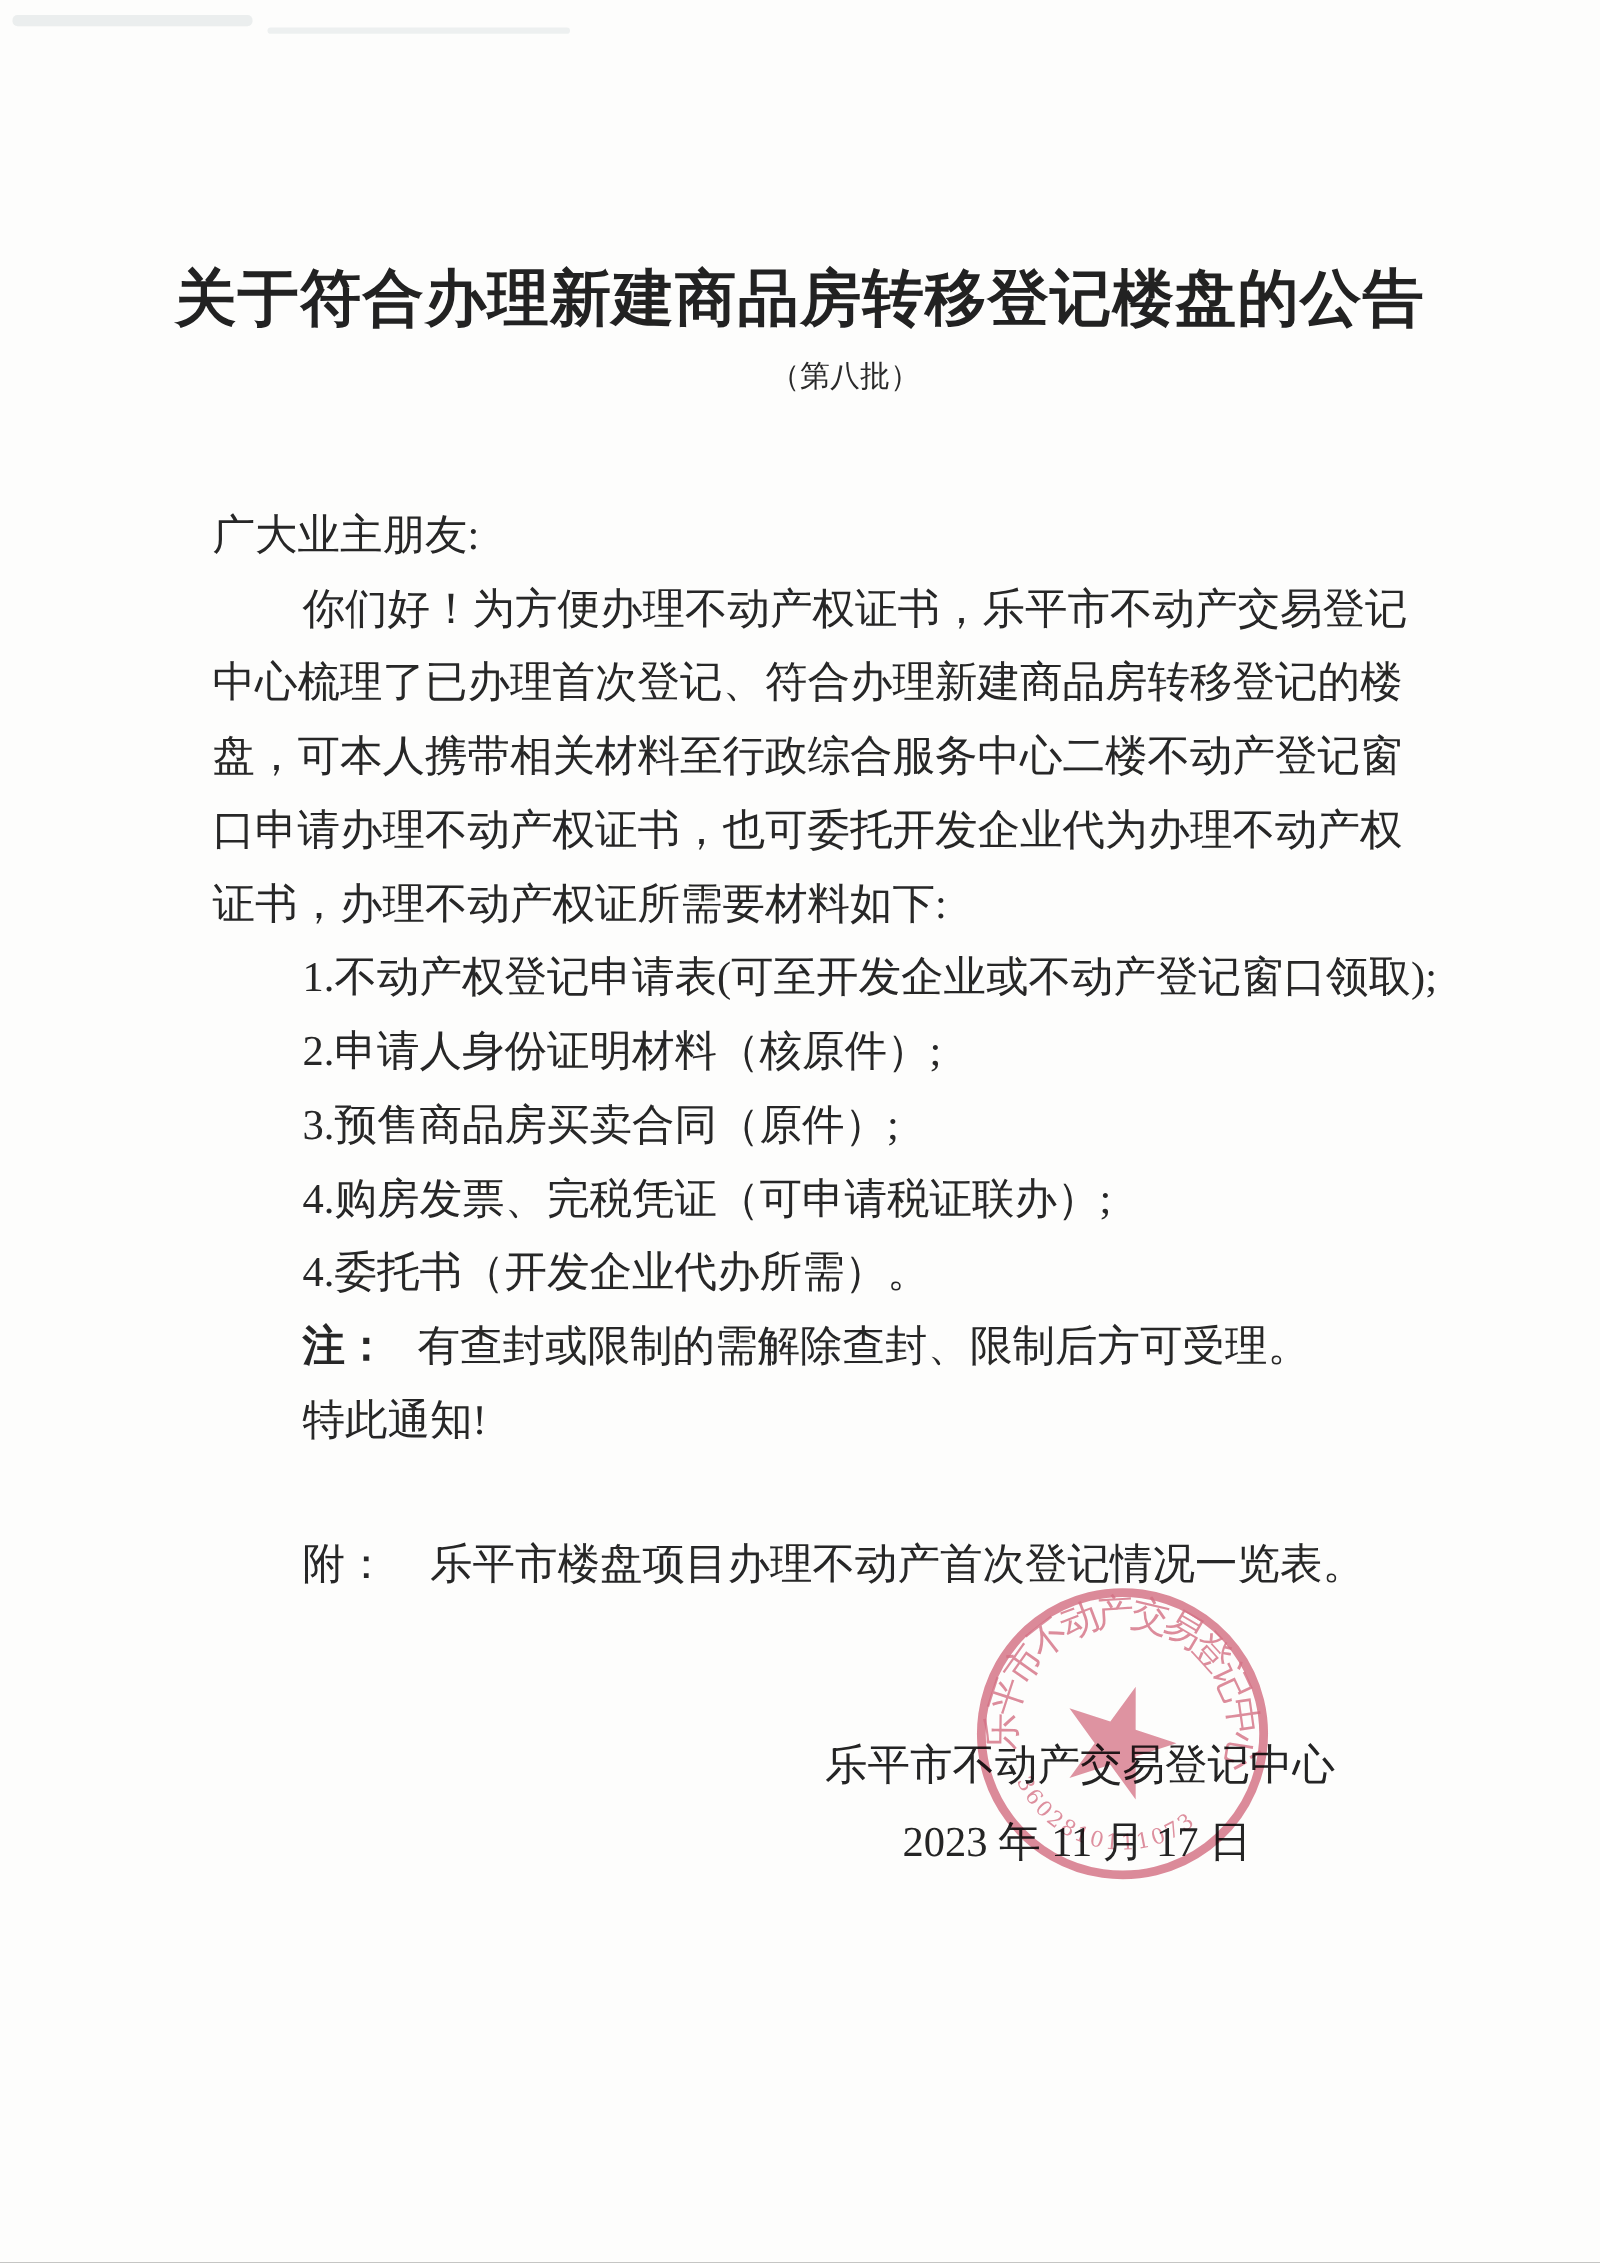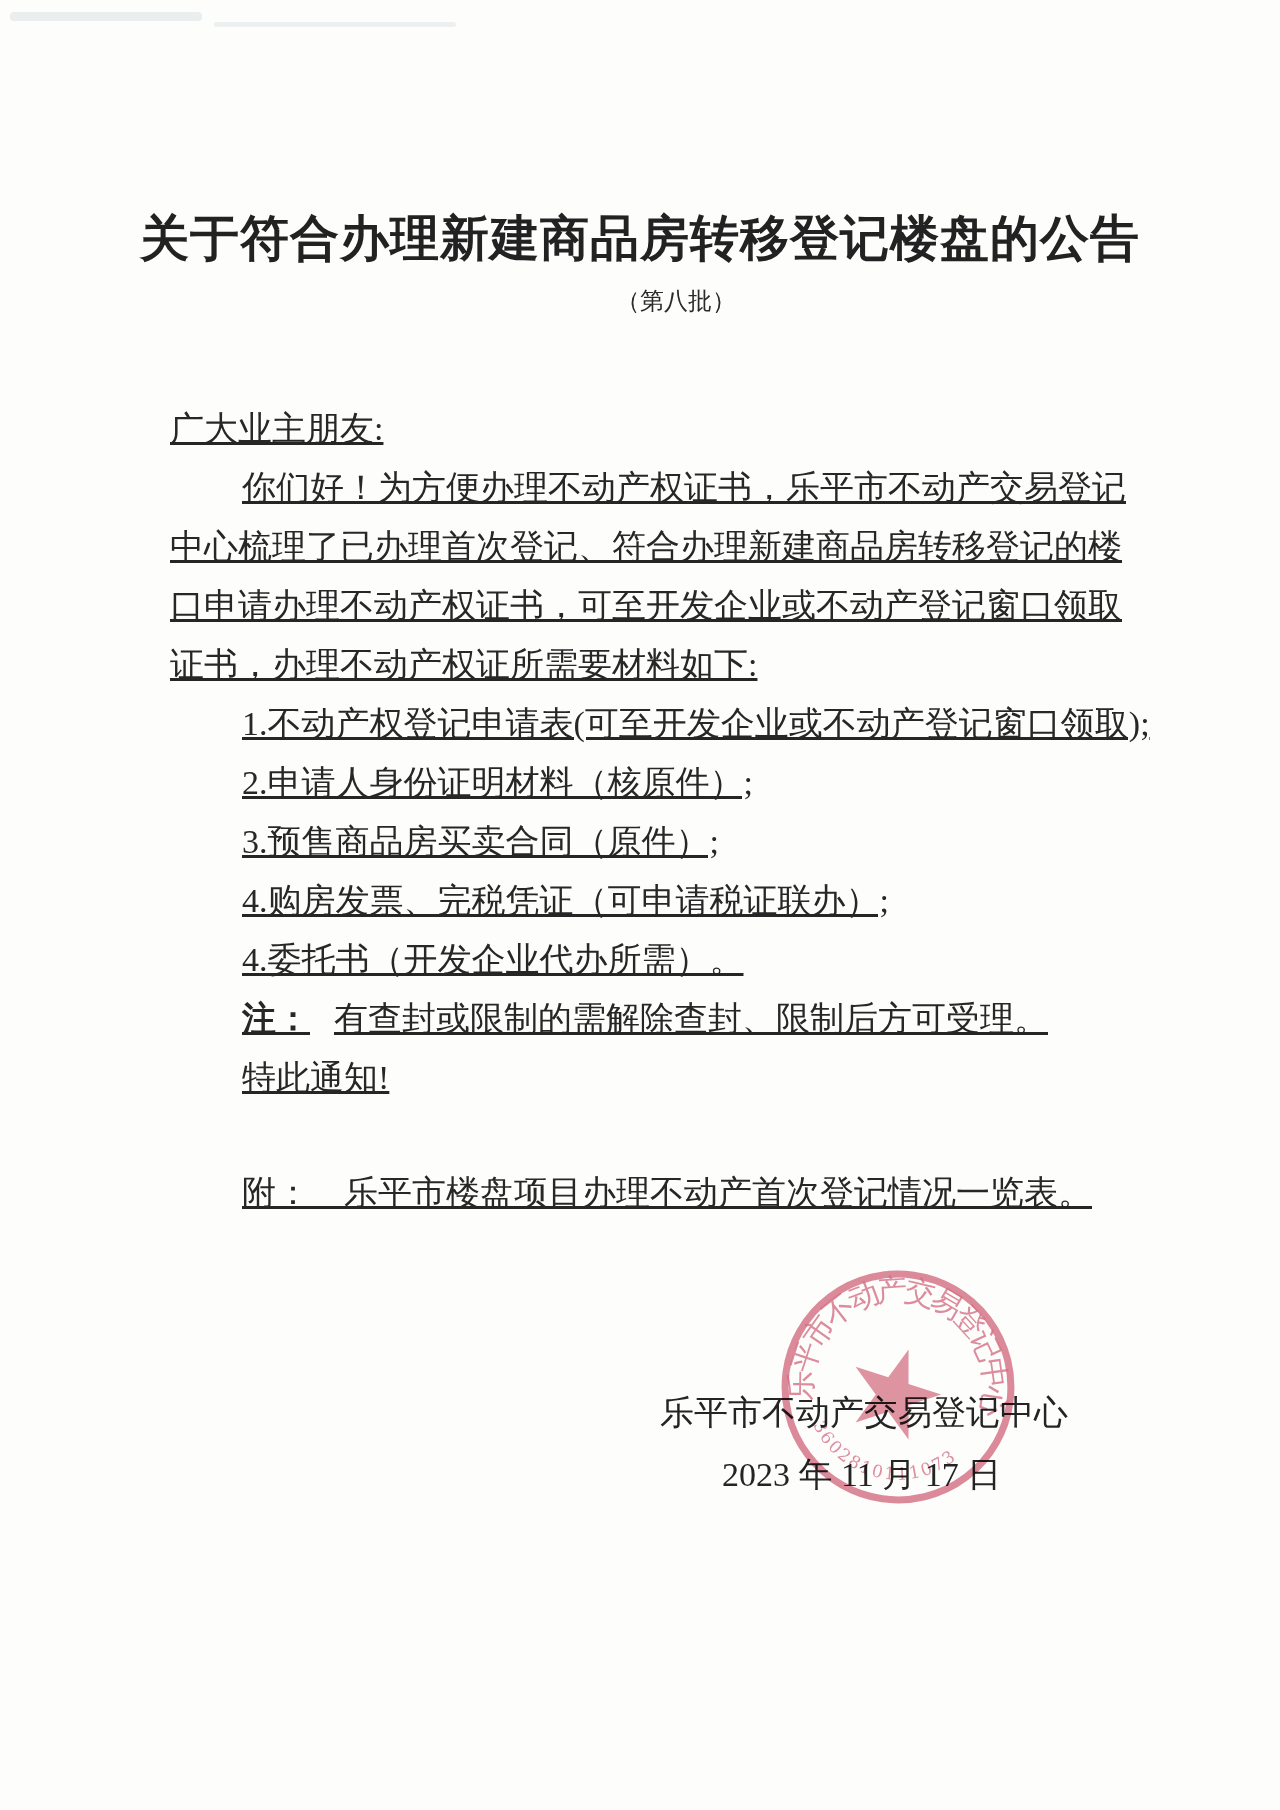--- a/index.html
+++ b/index.html
@@ -24,21 +24,21 @@
     white-space:nowrap;
   }
   .doc-subtitle {
     position:absolute; top:285px; left:0; width:100%;
     text-align:center;
     font-size:24px; color:#2a2a2a;
     white-space:nowrap;
     padding-left:36px;
   }
 
-  .body-block { position:absolute; left:170px; top:399px; width:1020px;text-decoration:underline; }
+  .body-block { position:absolute; left:170px; top:399px; width:1020px; }
   .line {
     font-size:34px; line-height:59px;
     white-space:nowrap;
     color:#272727;
   }
   .indent { padding-left:72px; }
   .note-label { font-weight:bold; }
   .note-text { margin-left:24px; }
   .attachment-line { margin-top:56px; }
 
@@ -68,21 +68,22 @@
   <div class="artifact artifact-2"></div>
 
   <div class="doc-title">关于符合办理新建商品房转移登记楼盘的公告</div>
   <div class="doc-subtitle">（第八批）</div>
 
   <div class="body-block">
     <div class="line">广大业主朋友:</div>
 
     <div class="line indent">你们好！为方便办理不动产权证书，乐平市不动产交易登记</div>
     <div class="line">中心梳理了已办理首次登记、符合办理新建商品房转移登记的楼</div>
-    <div class="line">口申请办理不动产权证书，可至开发企业或不动产登记窗口领取</div>
+    <div class="line">盘，可本人携带相关材料至行政综合服务中心二楼不动产登记窗</div>
+    <div class="line">口申请办理不动产权证书，也可委托开发企业代为办理不动产权</div>
     <div class="line">证书，办理不动产权证所需要材料如下:</div>
 
     <div class="line indent">1.不动产权登记申请表(可至开发企业或不动产登记窗口领取);</div>
     <div class="line indent">2.申请人身份证明材料（核原件）;</div>
     <div class="line indent">3.预售商品房买卖合同（原件）;</div>
     <div class="line indent">4.购房发票、完税凭证（可申请税证联办）;</div>
     <div class="line indent">4.委托书（开发企业代办所需）。</div>
 
     <div class="line indent">
       <span class="note-label">注：</span><span class="note-text">有查封或限制的需解除查封、限制后方可受理。</span>

